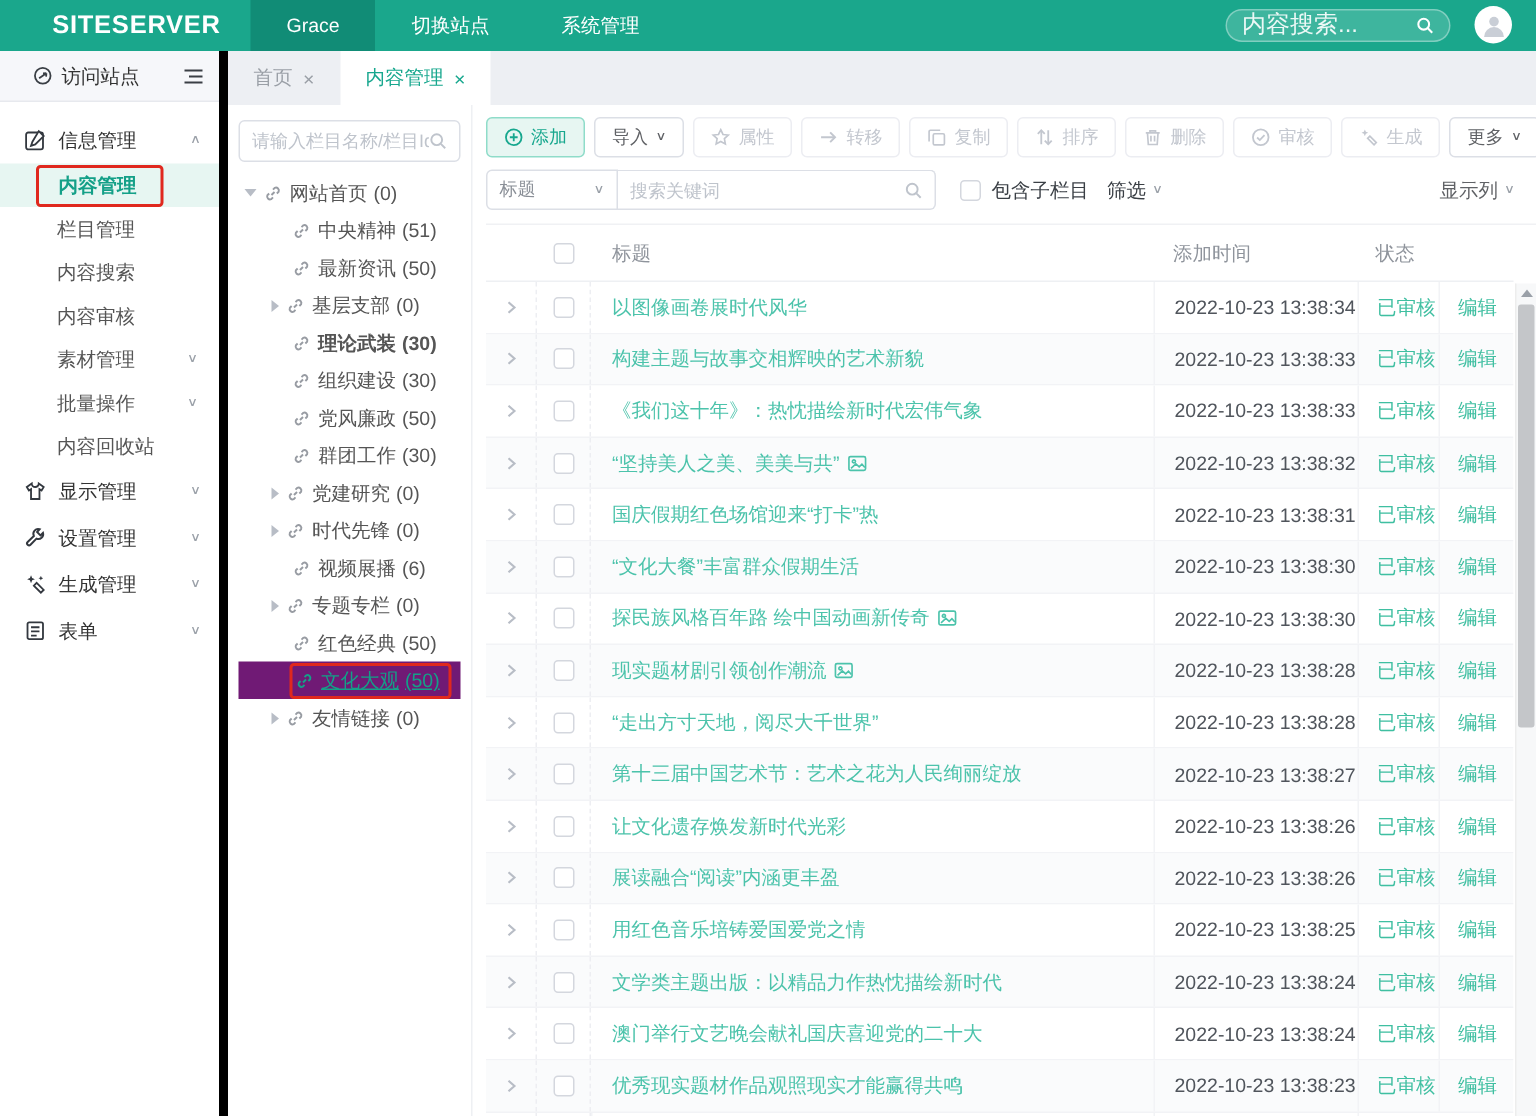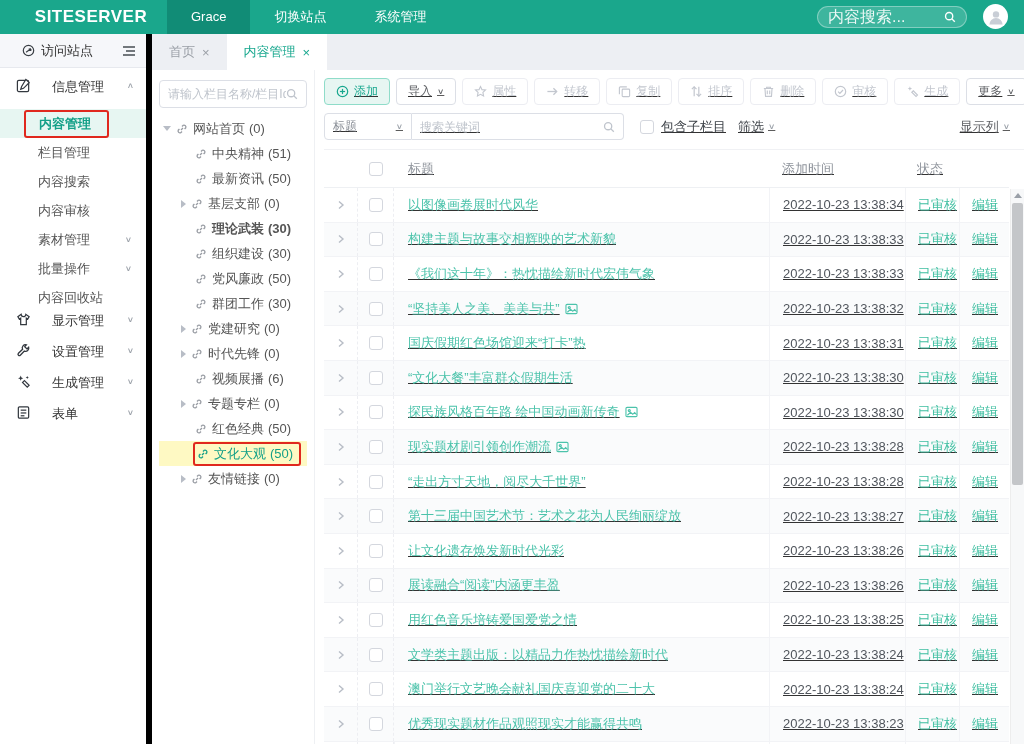--- a/index.html
+++ b/index.html
@@ -24,21 +24,21 @@
 
   
   .frame { display:flex; height:710px; }
 
   
   .sidebar { width:152px; background:#fff; border-right:6px solid #000000; flex-shrink:0; }
   .visit-row { height:34px; background:#f6f7fa; border-bottom:1px solid #e7e9ee;
     display:flex; align-items:center; padding:0 10px 0 22px; gap:6px; color:#333; cursor:pointer; }
   .visit-row .grow { flex:1; }
   .menu { padding-top:10px; }
-  .menu-group { height:31px; display:flex; padding:0 12px 0 16px; gap:21px; cursor:pointer; }
+  .menu-group { height:31px; display:flex; align-items:center; padding:0 12px 0 16px; gap:8px; cursor:pointer; }
   .menu-group .glabel { flex:1; }
   .menu-sub { height:29px; display:flex; align-items:center; padding-left:38px; color:#555; cursor:pointer; }
   .menu-sub.active { background:#e7f6f2; color:#14a088; font-weight:bold; padding-left:24px; }
   .menu-sub .redframe { border:2px solid #e0281e; border-radius:3px; padding:3px 16px 3px 13px; }
   .menu-sub .chev { margin-left:auto; margin-right:14px; }
   .menu-group .chev, .menu-sub .chev { color:#9aa0a8; }
   .gicon { width:15px; height:15px; color:#33383f; flex-shrink:0; }
   .gicon svg { display:block; }
 
   
@@ -50,32 +50,32 @@
 
   
   .workspace { flex:1; display:flex; background:#fff; min-height:0; }
   .treepanel { width:163px; border-right:1px solid #eef0f3; padding:10px 7px 0 7px; flex-shrink:0; }
   .tree-search { height:28px; border:1px solid #dcdfe6; border-radius:4px; display:flex; align-items:center; padding:0 8px; margin-bottom:8px; }
   .tree-search input { flex:1; border:none; outline:none; font-size:12px; width:100px; color:#555; }
   .tree-search input::placeholder { color:#bfc4cc; }
   .tree-row { height:25px; display:flex; align-items:center; color:#555; cursor:pointer; white-space:nowrap; }
   .tree-row.d0 { padding-left:4px; }
   .tree-row.d1 { padding-left:22px; }
-  .tree-row.selected { background:#fef9c3; color:#14a088; }
+  .tree-row.selected { background:#701a75; color:#14a088;text-decoration:underline; }
   .tree-row.selected .linkicon { color:#14a088; }
   .tree-row .redframe { display:flex; align-items:center; border:2px solid #e0281e; border-radius:3px; padding:1px 6px 1px 2px; margin-left:-2px; }
   .caret { width:0; height:0; display:inline-block; margin-right:5px; flex-shrink:0; }
   .c-down  { border-left:4px solid transparent; border-right:4px solid transparent; border-top:5px solid #b8bdc6; }
   .c-right { border-top:4px solid transparent; border-bottom:4px solid transparent; border-left:5px solid #b8bdc6; }
   .c-none  { width:9px; }
   .linkicon { width:12px; height:12px; margin-right:5px; color:#989ca3; flex-shrink:0; }
   .linkicon svg { display:block; }
 
   
-  .content { flex:1; min-width:0; display:flex; flex-direction:column; padding:8px 0 0 9px; position:relative;text-decoration:underline; }
+  .content { flex:1; min-width:0; display:flex; flex-direction:column; padding:8px 0 0 9px; position:relative; }
   .toolbar { display:flex; gap:6px; margin-bottom:8px; padding-right:8px; }
   .tbtn { height:27px; padding:0 11px; border:1px solid #dcdfe6; border-radius:4px; background:#fff;
     font-size:12px; color:#606266; display:inline-flex; align-items:center; gap:5px; cursor:pointer; white-space:nowrap; }
   .tbtn .bicon { display:inline-flex; }
   .tbtn.primary { border-color:#8fdcc9; background:#e7f6f2; color:#17a78e; }
   .tbtn.disabled { color:#c3c7cf; border-color:#ecedf2; cursor:default; }
   .dd { font-size:10px; transform:scaleY(.8); }
 
   .filterbar { display:flex; align-items:center; margin-bottom:9px; padding-right:14px; }
   .fselect { width:88px; height:27px; border:1px solid #dcdfe6; border-radius:4px 0 0 4px;

